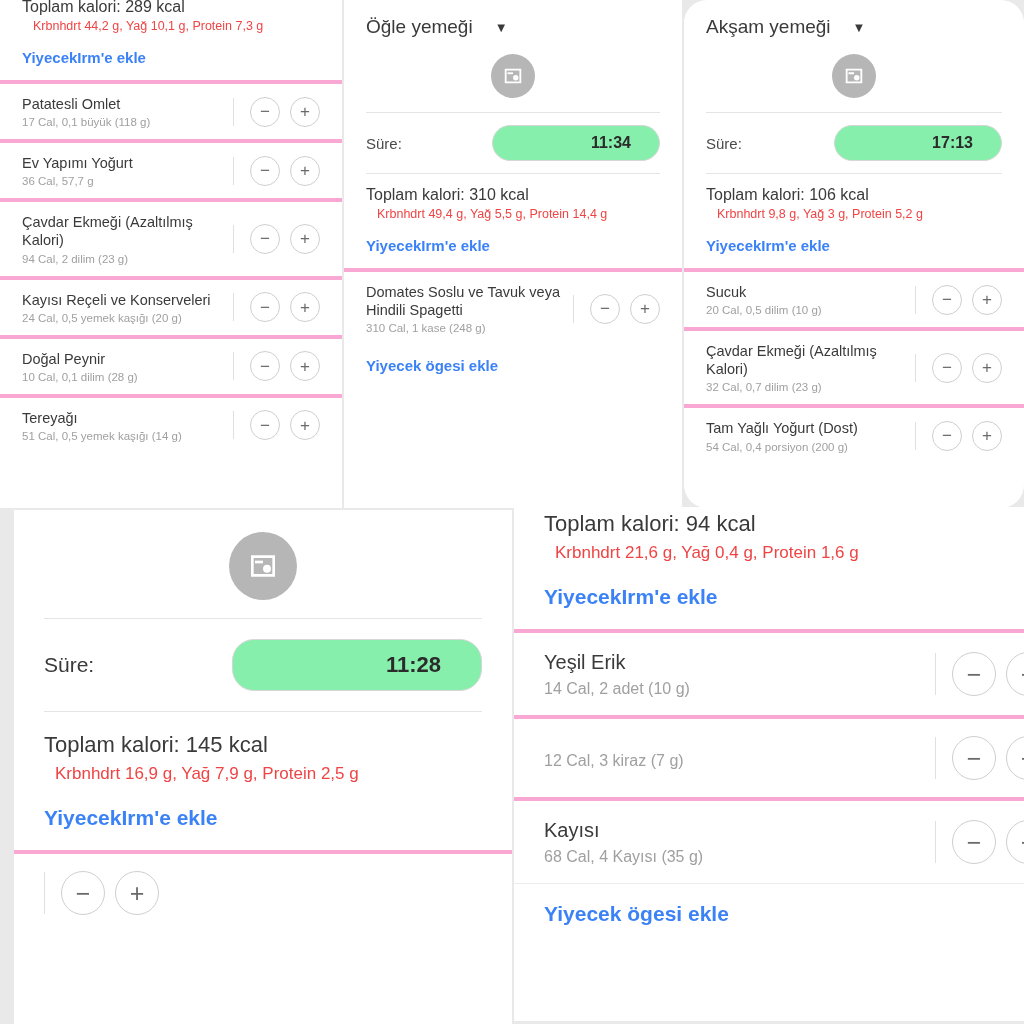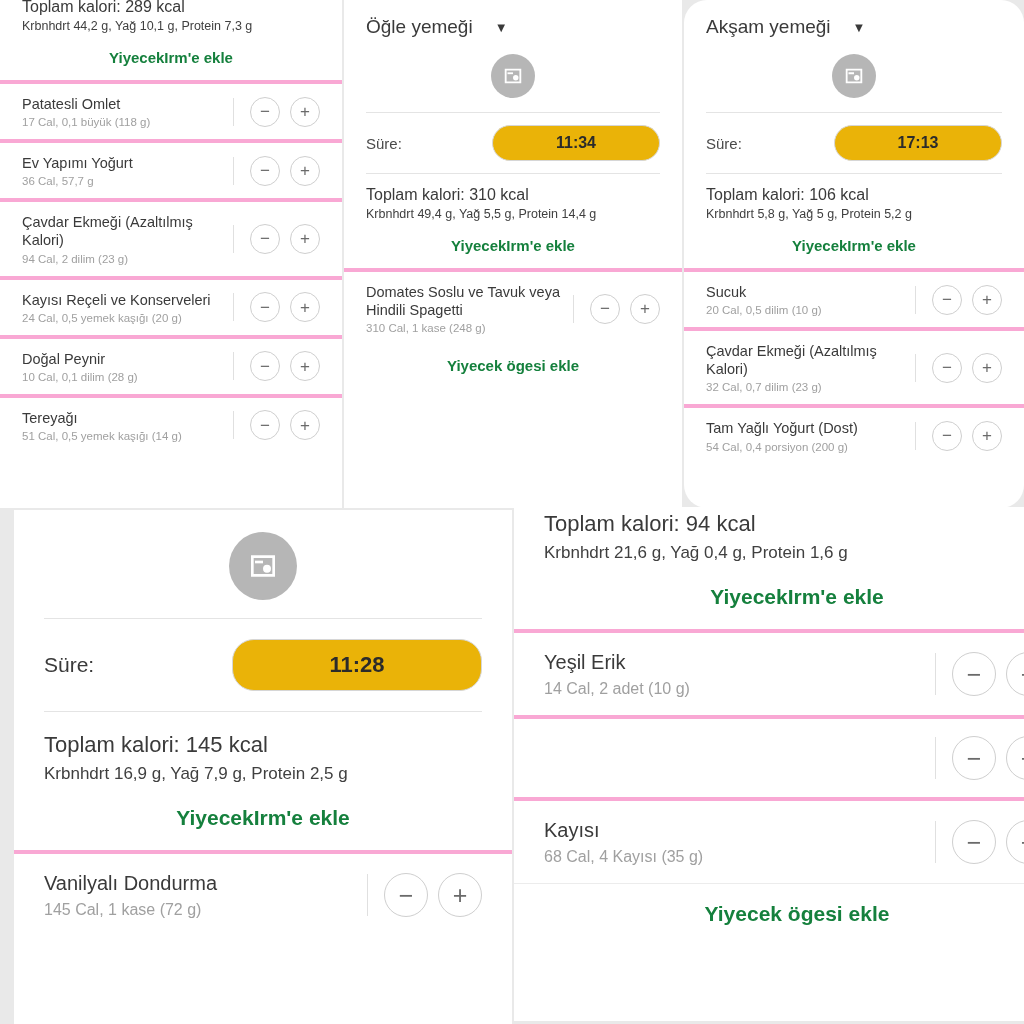--- a/index.html
+++ b/index.html
@@ -38,30 +38,30 @@
   .row-divider { height: 1px; background: #e4e4e4; margin: 0 22px; }
 
   .time-row {
     display: flex; align-items: center; justify-content: space-between;
     padding: 12px 22px;
   }
   .time-label { font-size: 15px; color: #4a4a4a; }
   .time-pill {
     border: 1px solid #d6d6d6; border-radius: 22px;
     padding: 8px 28px; font-size: 16px; color: #2b2b2b;
-    font-weight: bold; background: #eab308; min-width: 168px; text-align: center;
+    font-weight: bold; background: #86efac; min-width: 168px; text-align: right;
   }
 
   .totals { padding: 12px 22px 4px 22px; }
   .totals .kcal { font-size: 16px; color: #3a3a3a; }
-  .totals .macros { font-size: 12.5px; color: #404040; margin-top: 3px; }
+  .totals .macros { font-size: 12.5px; color: #ef4444; margin-top: 3px; margin-left: 11px; }
 
   .addlink {
-    text-align: center; padding: 12px 22px 14px 22px;
-    color: #15803d; font-size: 15px; font-weight: bold;
+    text-align: left; padding: 12px 22px 14px 22px;
+    color: #3b82f6; font-size: 15px; font-weight: bold;
   }
   .addlink.big { font-size: 21px; }
 
   .food-row {
     display: flex; align-items: center;
     padding: 11px 22px; border-top: 4px solid #f9a8d4;
   }
   .food-info { flex: 1; padding-right: 10px; }
   .food-name { font-size: 14.5px; color: #3a3a3a; line-height: 1.25; }
   .food-sub { font-size: 11.5px; color: #a0a0a0; margin-top: 3px; }
@@ -239,21 +239,21 @@
       </div>
     </div>
     <div class="row-divider"></div>
     <div class="time-row">
       <div class="time-label">Süre:</div>
       <div class="time-pill">17:13</div>
     </div>
     <div class="row-divider"></div>
     <div class="totals">
       <div class="kcal">Toplam kalori: 106 kcal</div>
-      <div class="macros">Krbnhdrt 5,8 g, Yağ 5 g, Protein 5,2 g</div>
+      <div class="macros">Krbnhdrt 9,8 g, Yağ 3 g, Protein 5,2 g</div>
     </div>
     <div class="addlink">YiyecekIrm'e ekle</div>
 
     <div class="food-row">
       <div class="food-info">
         <div class="food-name">Sucuk</div>
         <div class="food-sub">20 Cal, 0,5 dilim (10 g)</div>
       </div>
       <div class="steppers">
         <div class="vbar"></div>
@@ -303,24 +303,20 @@
       <div class="time-pill">11:28</div>
     </div>
     <div class="row-divider"></div>
     <div class="totals">
       <div class="kcal">Toplam kalori: 145 kcal</div>
       <div class="macros">Krbnhdrt 16,9 g, Yağ 7,9 g, Protein 2,5 g</div>
     </div>
     <div class="addlink big">YiyecekIrm'e ekle</div>
 
     <div class="food-row">
-      <div class="food-info">
-        <div class="food-name">Vanilyalı Dondurma</div>
-        <div class="food-sub">145 Cal, 1 kase (72 g)</div>
-      </div>
       <div class="steppers">
         <div class="vbar"></div>
         <div class="stepbtn">−</div>
         <div class="stepbtn">+</div>
       </div>
     </div>
   </div>
 
   <div class="panel big" id="panel-snack2">
     <div class="totals" style="margin-top:-16px;">
@@ -336,20 +332,21 @@
       </div>
       <div class="steppers">
         <div class="vbar"></div>
         <div class="stepbtn">−</div>
         <div class="stepbtn">+</div>
       </div>
     </div>
 
     <div class="food-row">
       <div class="food-info">
+        <div class="food-sub">12 Cal, 3 kiraz (7 g)</div>
       </div>
       <div class="steppers">
         <div class="vbar"></div>
         <div class="stepbtn">−</div>
         <div class="stepbtn">+</div>
       </div>
     </div>
 
     <div class="food-row">
       <div class="food-info">

